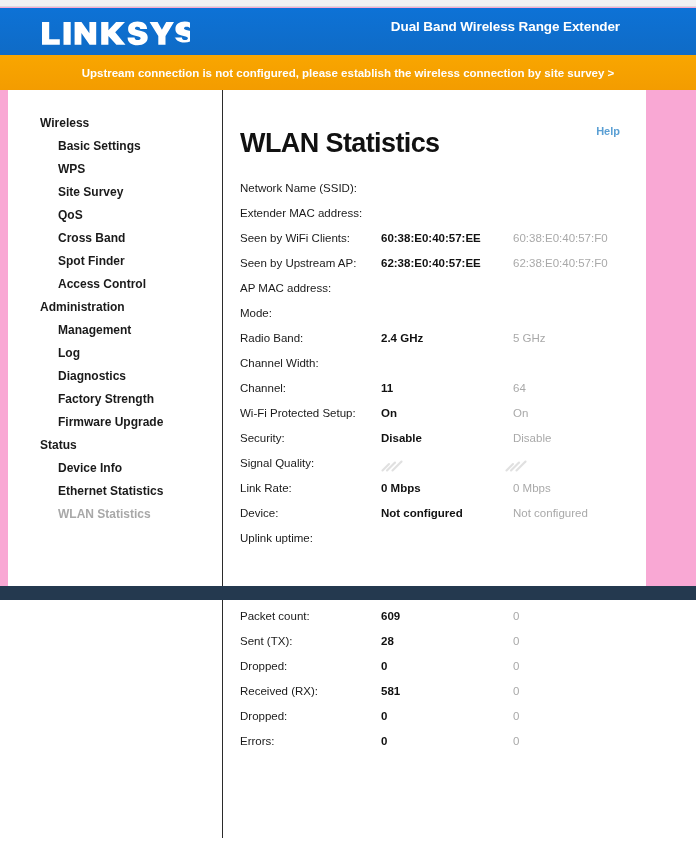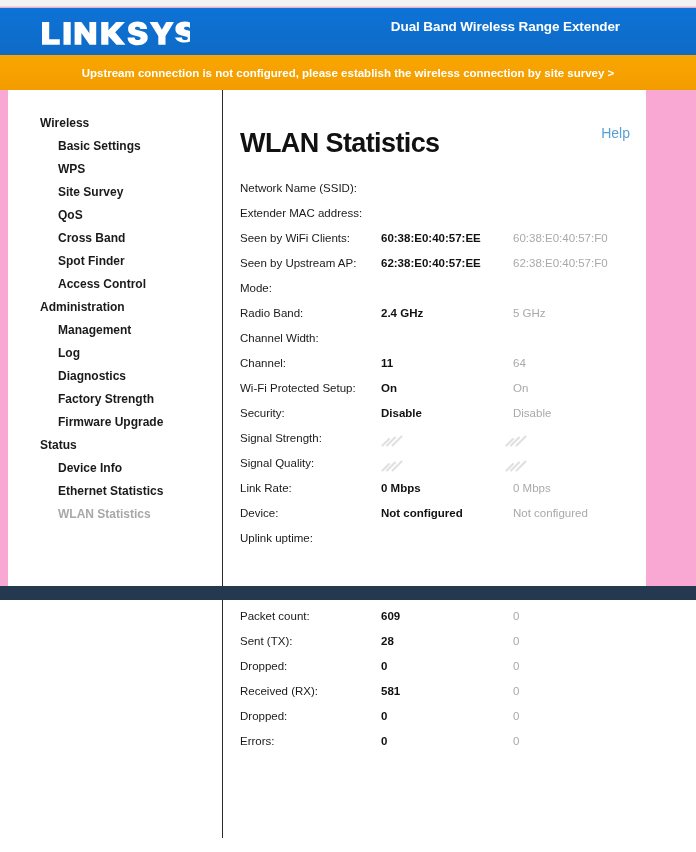--- a/index.html
+++ b/index.html
@@ -123,24 +123,24 @@
   }
   .page-title {
     position: absolute; left: 17px; top: 20px;
     font-size: 27px;
     font-weight: bold;
     color: #111111;
     letter-spacing: -0.6px;
     white-space: nowrap;
   }
   .help-link {
-    position: absolute; right: 16px; top: 35px;
-    font-size: 14px;
+    position: absolute; right: 26px; top: 35px;
+    font-size: 11px;
     color: #5a9fd4;
-    font-weight: normal;
+    font-weight: bold;
     cursor: pointer;
     white-space: nowrap;
   }
 
   .stats {
     position: absolute; left: 17px; top: 86px;
     width: 400px;
   }
   .stat-row {
     position: relative;
@@ -269,20 +269,25 @@
             <span class="lbl">Seen by WiFi Clients:</span>
             <span class="v24">60:38:E0:40:57:EE</span>
             <span class="v5">60:38:E0:40:57:F0</span>
           </div>
           <div class="stat-row">
             <span class="lbl">Seen by Upstream AP:</span>
             <span class="v24">62:38:E0:40:57:EE</span>
             <span class="v5">62:38:E0:40:57:F0</span>
           </div>
           <div class="stat-row">
+            <span class="lbl">AP MAC address:</span>
+            <span class="v24"></span>
+            <span class="v5"></span>
+          </div>
+          <div class="stat-row">
             <span class="lbl">Mode:</span>
             <span class="v24"></span>
             <span class="v5"></span>
           </div>
           <div class="stat-row">
             <span class="lbl">Radio Band:</span>
             <span class="v24">2.4 GHz</span>
             <span class="v5">5 GHz</span>
           </div>
           <div class="stat-row">
@@ -297,41 +302,20 @@
           </div>
           <div class="stat-row">
             <span class="lbl">Wi-Fi Protected Setup:</span>
             <span class="v24">On</span>
             <span class="v5">On</span>
           </div>
           <div class="stat-row">
             <span class="lbl">Security:</span>
             <span class="v24">Disable</span>
             <span class="v5">Disable</span>
-          </div>
-          <div class="stat-row">
-            <span class="lbl">Signal Strength:</span>
-            <span class="sig-icon a">
-              <svg width="22" height="17" viewBox="0 0 22 17">
-                <g fill="none" stroke="#9a9a9a" stroke-width="2.1" stroke-linecap="round">
-                  <path d="M1.5 15.5 L8 9"></path>
-                  <path d="M6 15.5 L14 7.5"></path>
-                  <path d="M11.5 15.5 L20.5 6.5"></path>
-                </g>
-              </svg>
-            </span>
-            <span class="sig-icon b">
-              <svg width="22" height="17" viewBox="0 0 22 17">
-                <g fill="none" stroke="#9a9a9a" stroke-width="2.1" stroke-linecap="round">
-                  <path d="M1.5 15.5 L8 9"></path>
-                  <path d="M6 15.5 L14 7.5"></path>
-                  <path d="M11.5 15.5 L20.5 6.5"></path>
-                </g>
-              </svg>
-            </span>
           </div>
           <div class="stat-row">
             <span class="lbl">Signal Quality:</span>
             <span class="sig-icon a">
               <svg width="22" height="17" viewBox="0 0 22 17">
                 <g fill="none" stroke="#9a9a9a" stroke-width="2.1" stroke-linecap="round">
                   <path d="M1.5 15.5 L8 9"></path>
                   <path d="M6 15.5 L14 7.5"></path>
                   <path d="M11.5 15.5 L20.5 6.5"></path>
                 </g>

